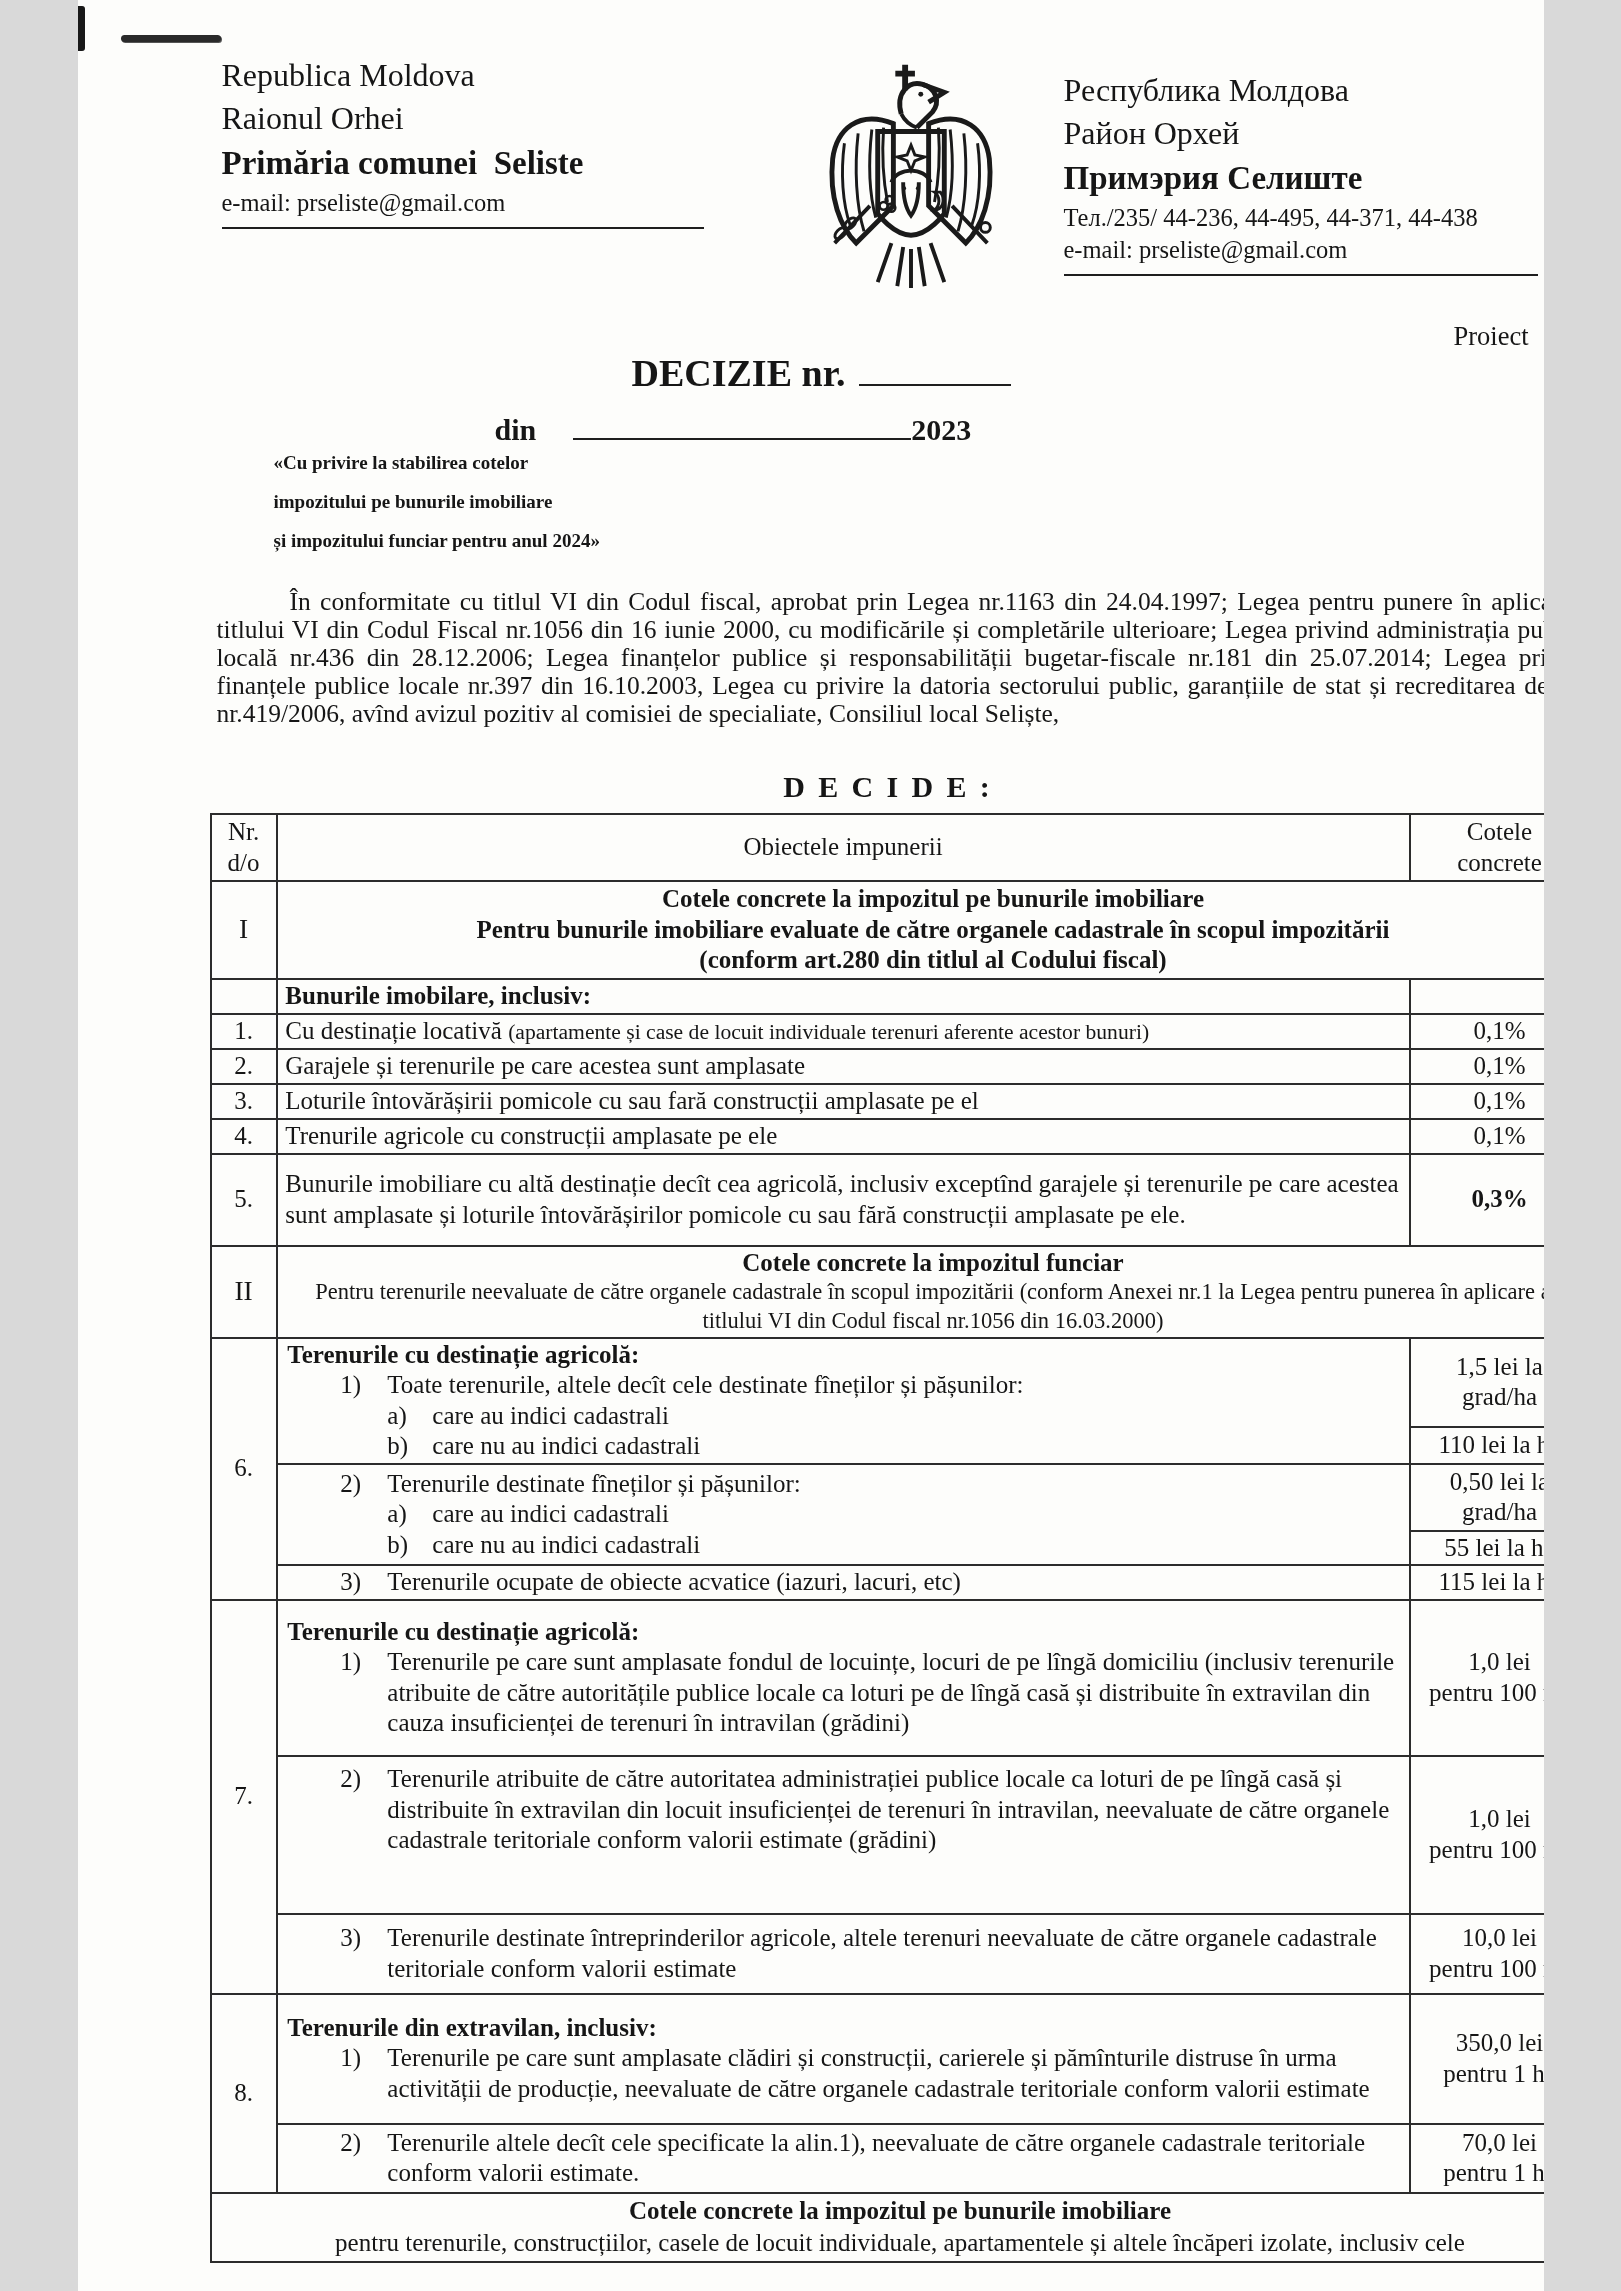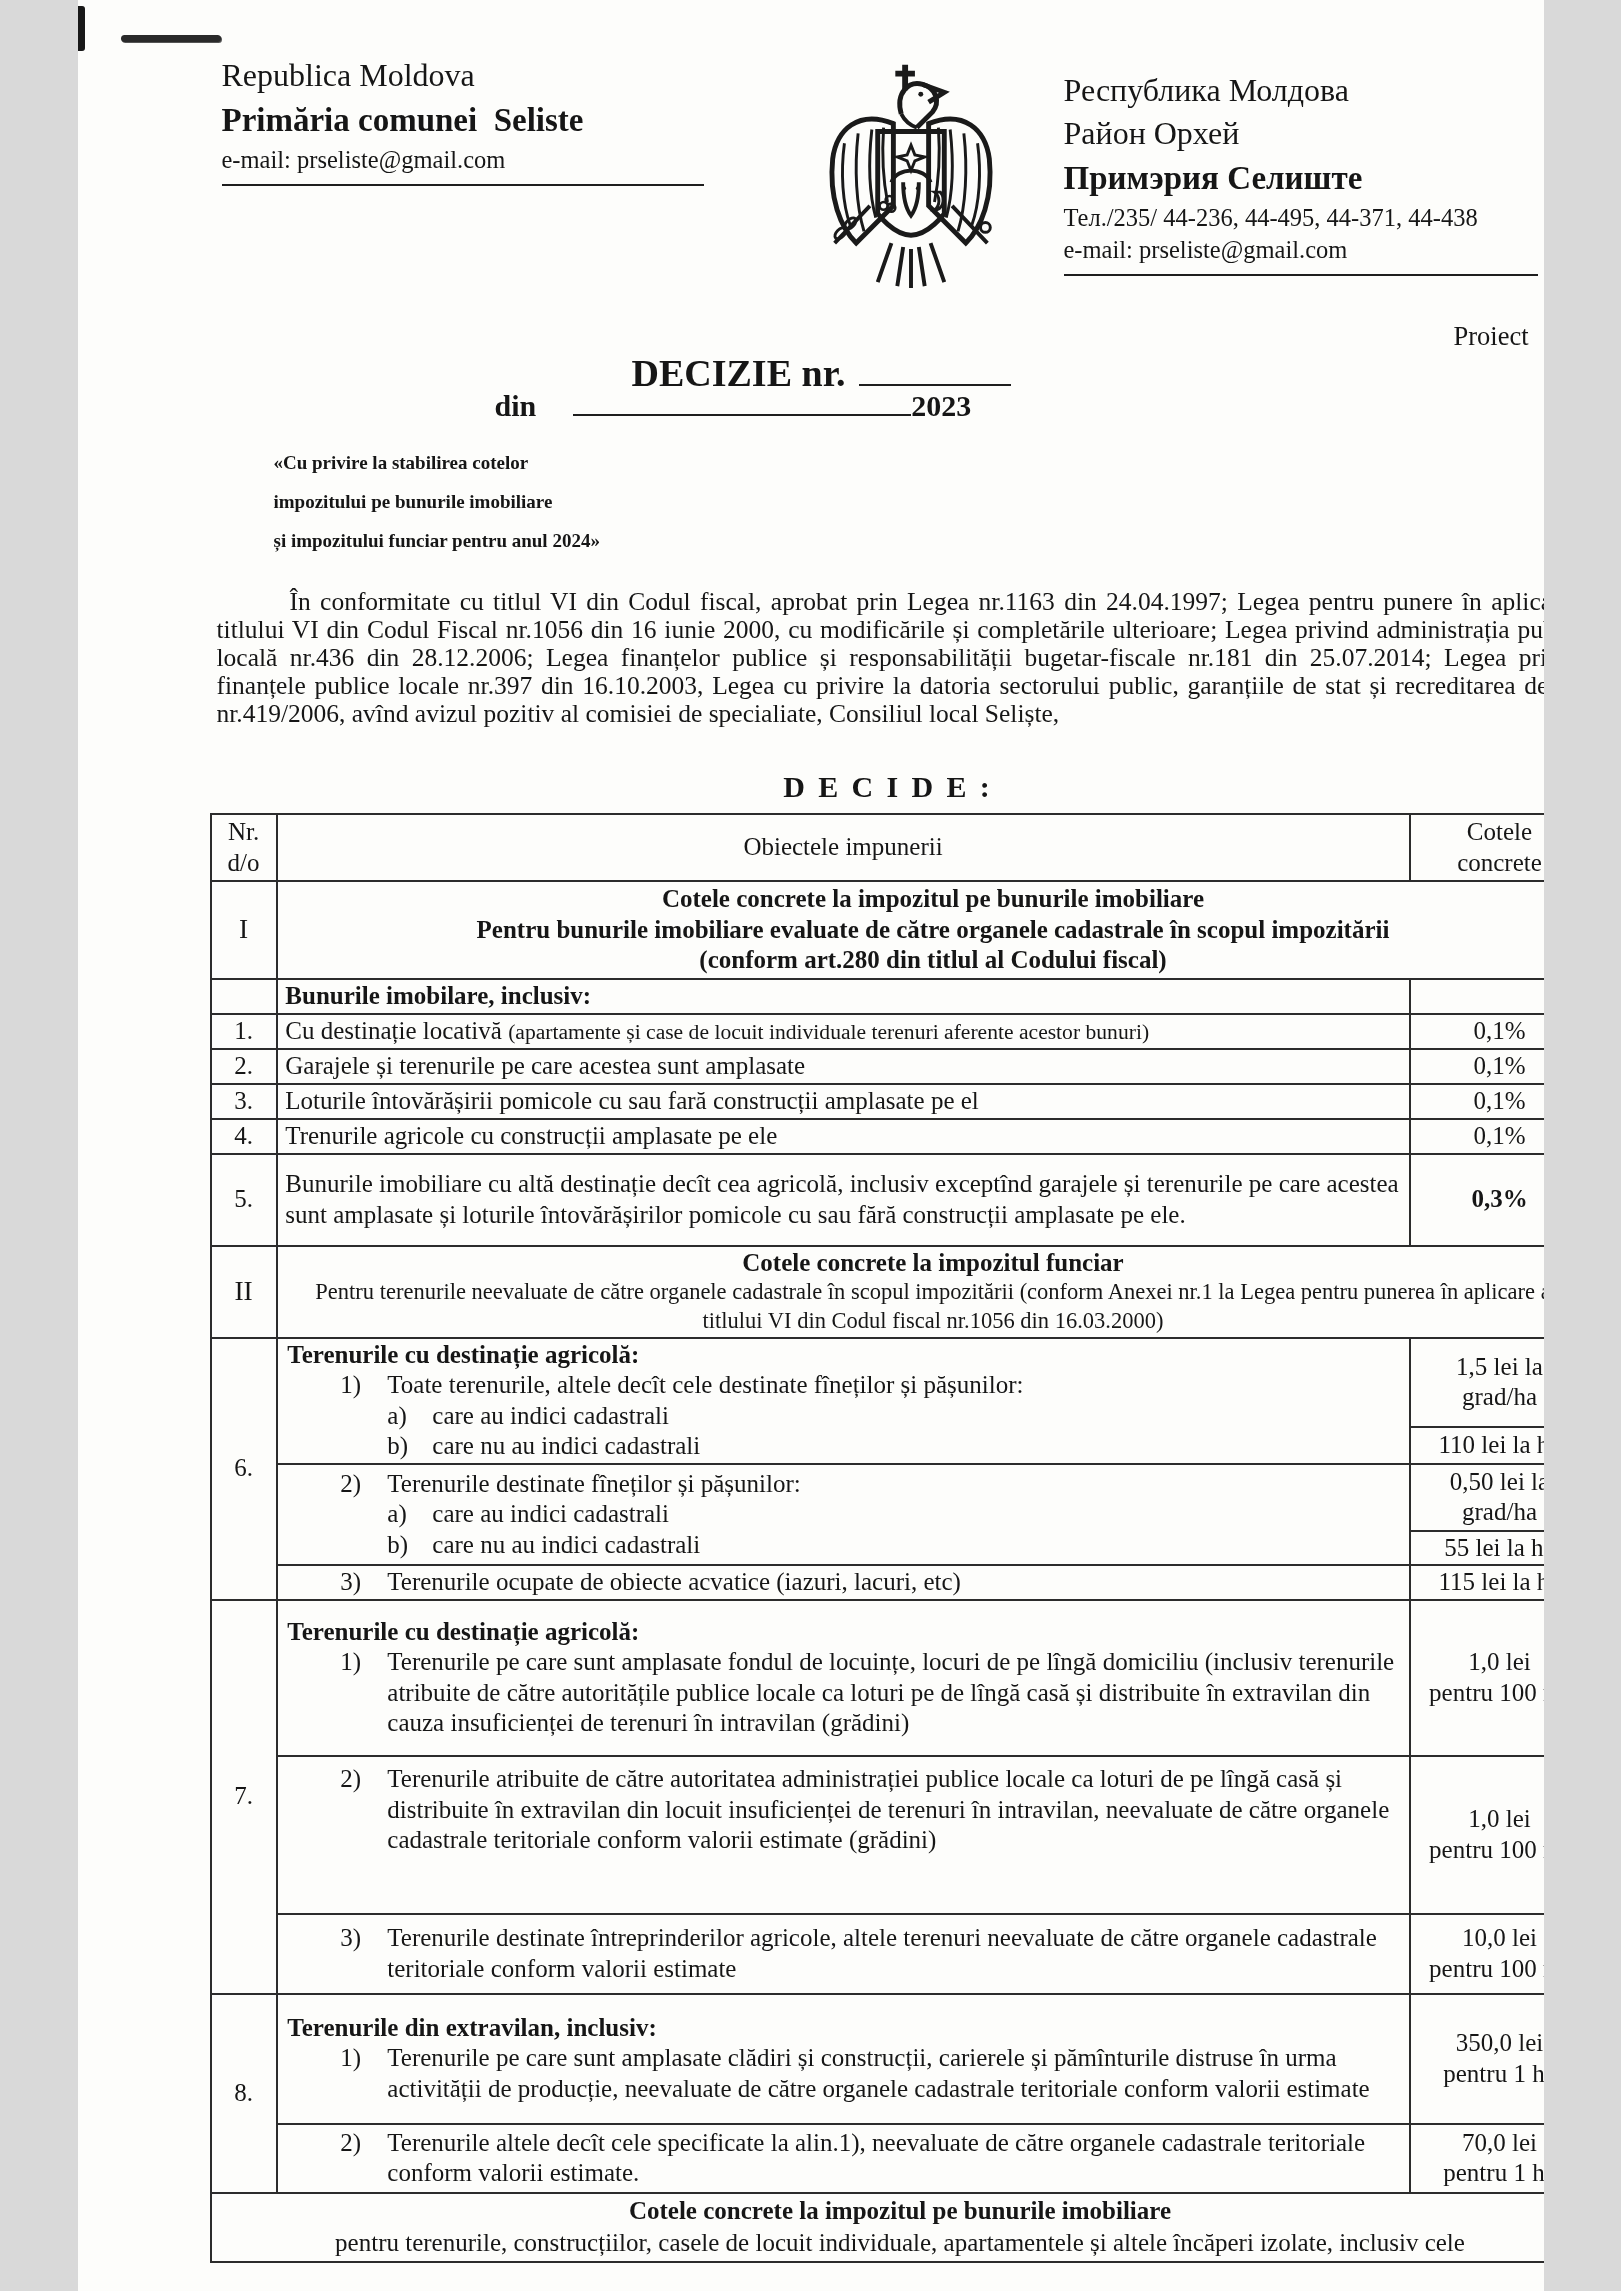--- a/index.html
+++ b/index.html
@@ -19,21 +19,21 @@
   .lh-left  { left:144px; width:482px; border-bottom:2.9px solid #1e1e1e; padding-bottom:7.8px; }
   .lh-right { left:986px; width:474px; border-bottom:2.9px solid #1e1e1e; padding-bottom:7.8px; top:69px; }
   .lh-line  { font-size:32px; line-height:43px; }
   .lh-org   { font-size:33px; font-weight:bold; line-height:47px; }
   .lh-contact { font-size:24.5px; line-height:32px; }
   .emblem-wrap { position:absolute; left:729px; top:59px; width:208px; height:233px; }
 
   .proiect { position:absolute; top:321px; left:1376px; font-size:26.5px; }
 
   .dec-line1 { position:absolute; top:351px; left:554px; font-size:38px; font-weight:bold; }
-  .dec-line2 { position:absolute; top:388px; left:417px; font-size:30px; font-weight:bold; }
+  .dec-line2 { position:absolute; top:412px; left:417px; font-size:30px; font-weight:bold; }
   .blank { display:inline-block; border-bottom:2.9px solid #1e1e1e; height:25.5px; vertical-align:baseline; }
   .blank-nr { width:152px; margin-left:13.7px; }
   .blank-din { width:338px; margin-left:37px; }
 
   .doc-title { position:absolute; top:443px; left:196px; font-size:19px; font-weight:bold; line-height:39px; }
 
   .preamble { position:absolute; top:588px; left:139px; width:1376px; font-size:25.5px; line-height:28px; text-align:justify; text-indent:73px; }
 
   .decide { position:absolute; top:770px; left:0; width:1621px; text-align:center; font-size:30px; font-weight:bold; letter-spacing:2.9px; }
 
@@ -60,20 +60,21 @@
 </head>
 <body>
 
 <div class="page">
 
   <div class="corner-mark"></div>
   <div class="staple-mark"></div>
 
   <div class="lh-block lh-left">
     <div class="lh-line">Republica Moldova</div>
+    <div class="lh-line">Raionul Orhei</div>
     <div class="lh-org">Primăria comunei &nbsp;Seliste</div>
     <div class="lh-contact">e-mail: prseliste@gmail.com</div>
   </div>
 
   <div class="emblem-wrap">
     <svg width="208" height="233" viewBox="0 0 212 238" fill="none" stroke="#1a1a1a">
 
       <path d="M100,6 v26 M90,15 h20" stroke-width="6"></path>
 
       <path d="M96,56 C90,34 104,22 118,26 C132,30 136,44 128,54 L112,70" stroke-width="5"></path>

